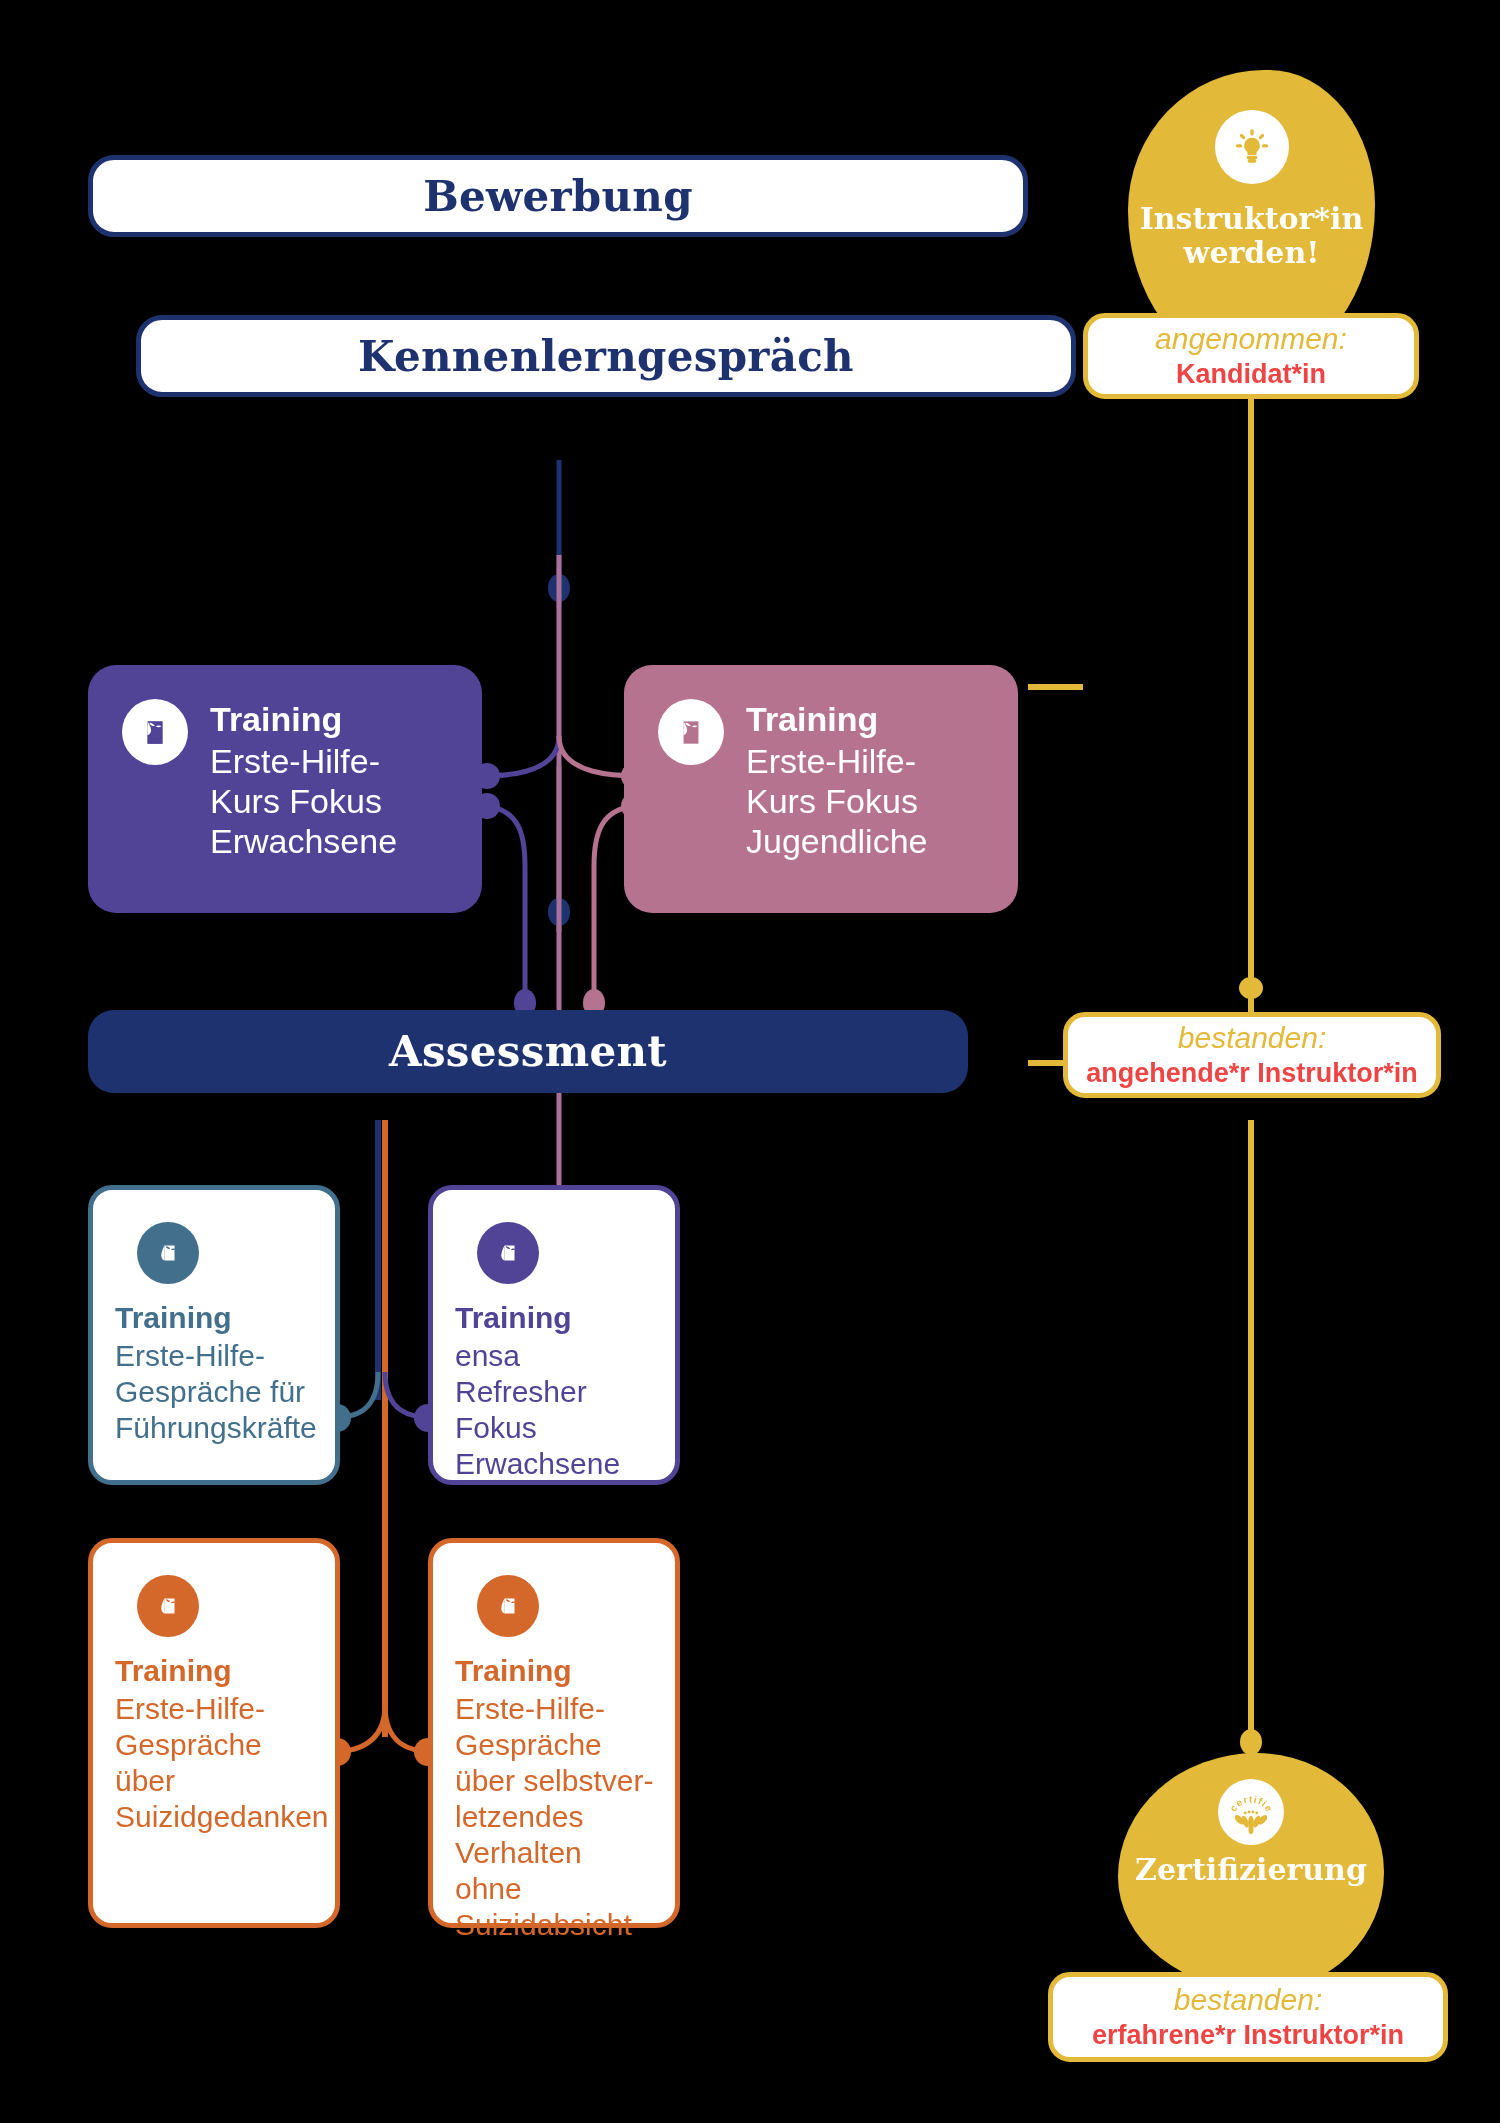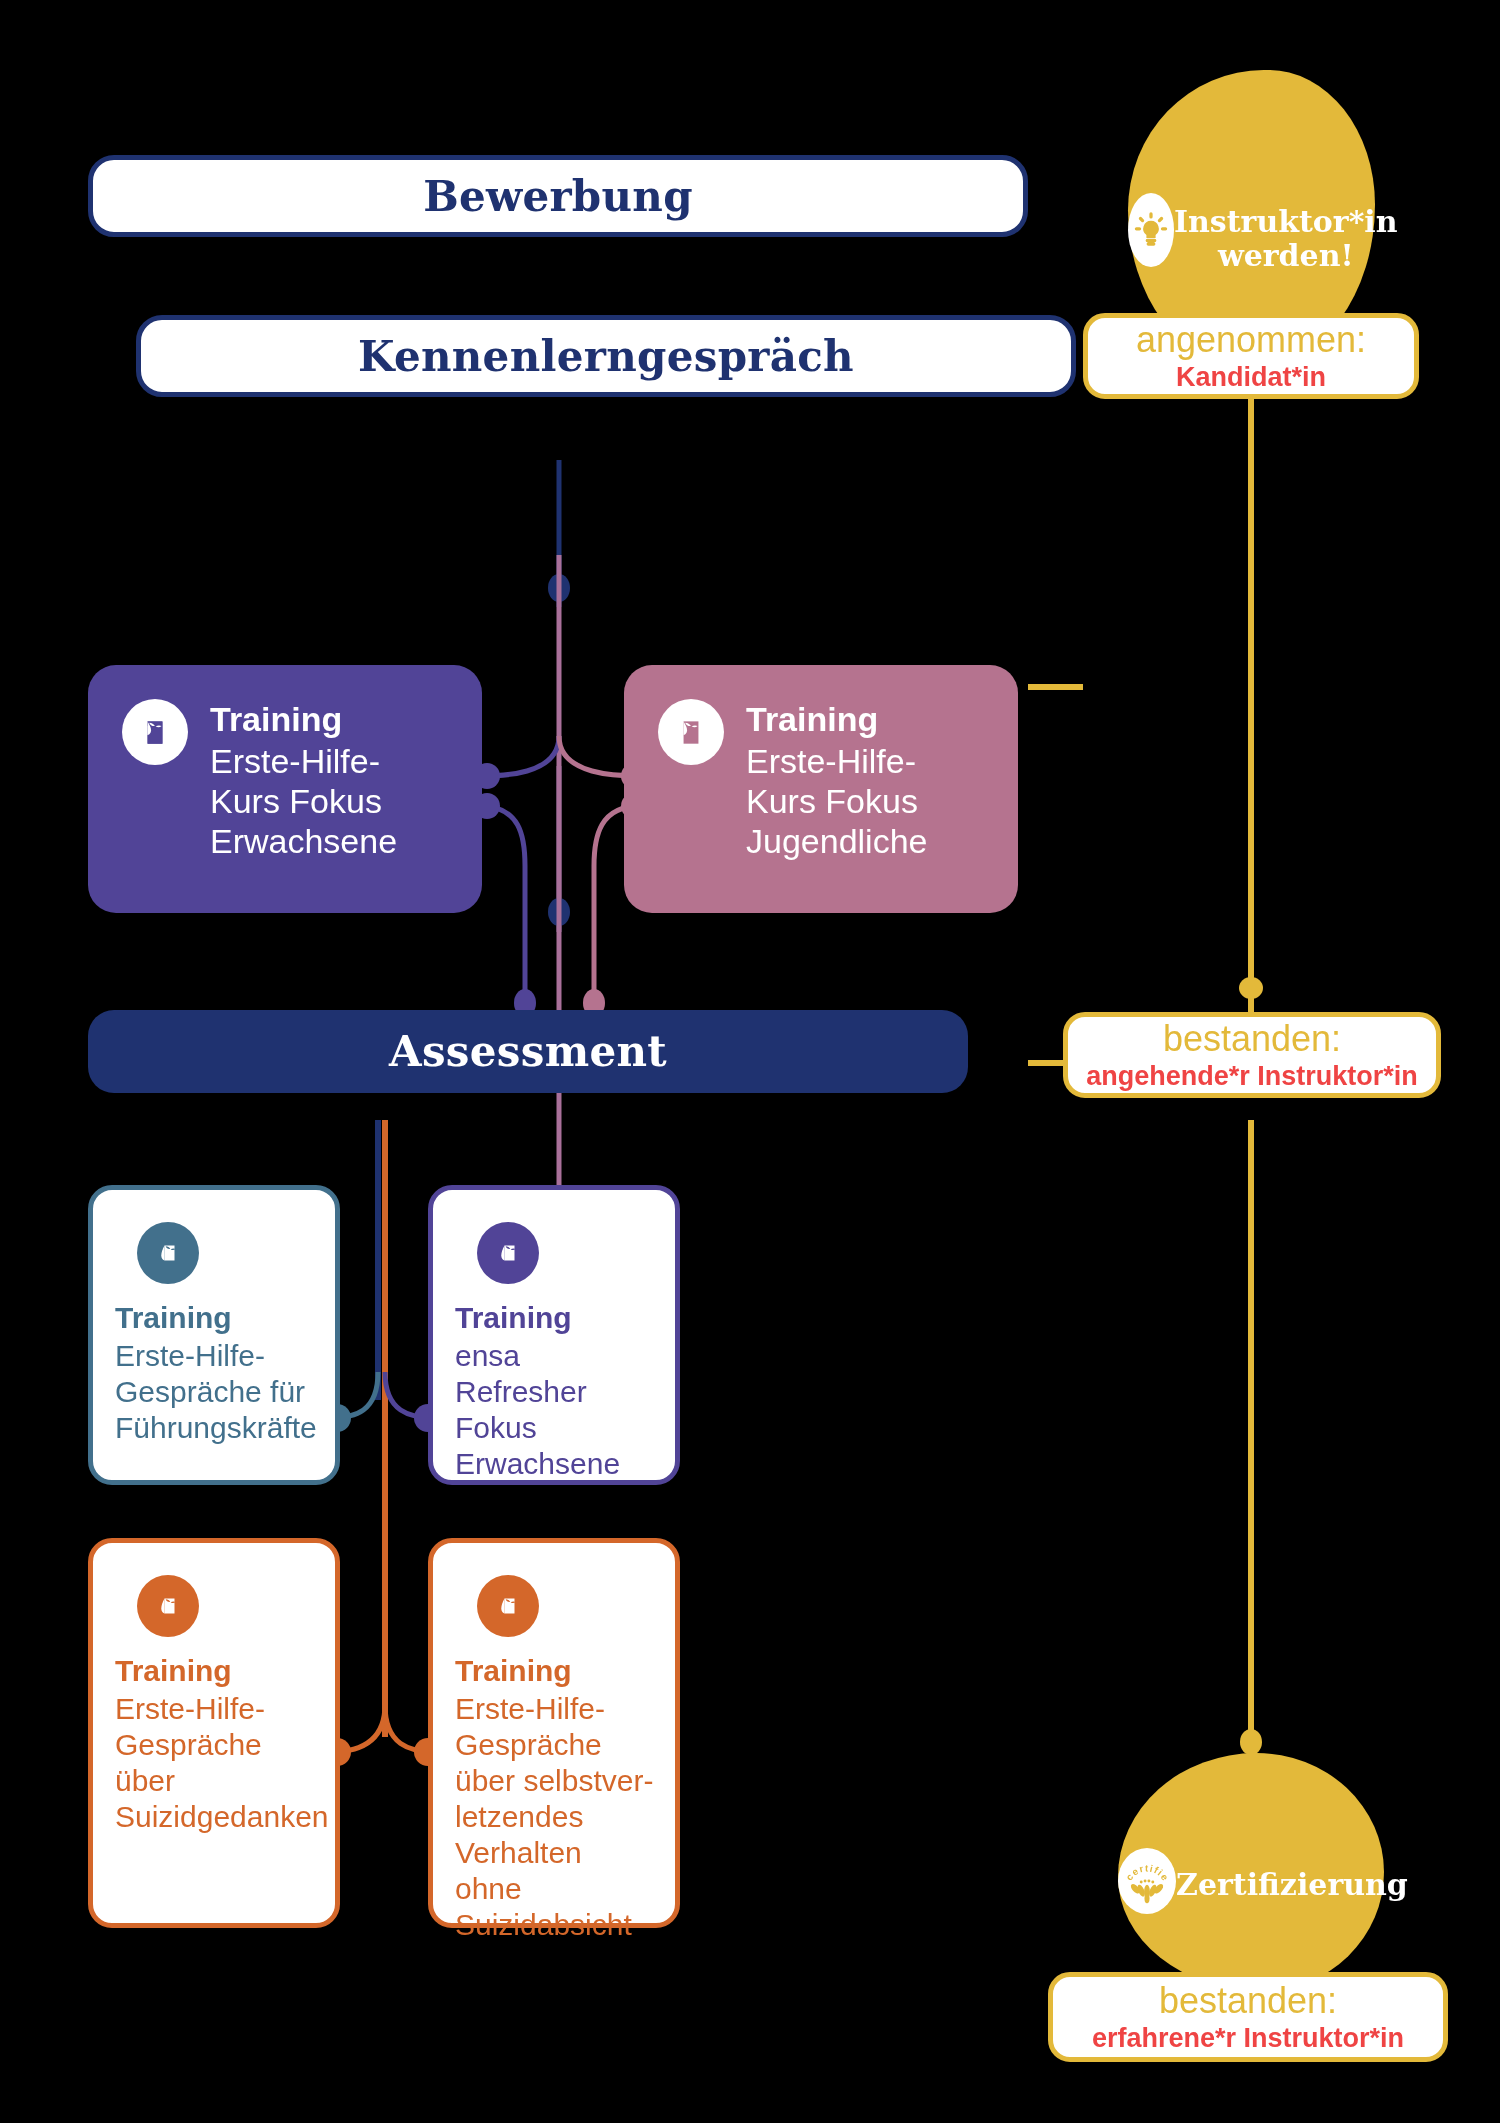--- a/index.html
+++ b/index.html
@@ -43,34 +43,34 @@
   }
   .card-outline .icon-wrap{margin:6px 0 16px 22px;}
   .card-outline .txt{font-size:30px;line-height:1.2;}
   .card-outline .txt .t1{font-weight:bold;display:block;margin-bottom:2px;}
 
   
   .ico{border-radius:50%;display:flex;align-items:center;justify-content:center;}
 
   
   .blob{
-    position:absolute;background:#e3b93a;display:flex;flex-direction:row;
+    position:absolute;background:#e3b93a;display:flex;flex-direction:column;
     align-items:center;justify-content:flex-start;
   }
   .blob .blob-label{
     font-family:"DejaVu Serif",serif;font-weight:bold;color:#ffffff;
     font-size:30px;text-align:center;line-height:1.12;
   }
   .y-badge{
     position:absolute;background:#ffffff;border:5px solid #e3b93a;
     border-radius:22px;box-sizing:border-box;
     display:flex;flex-direction:column;align-items:center;justify-content:center;
     text-align:center;z-index:6;
   }
-  .y-badge .l1{color:#e3b93a;font-size:36px;line-height:1.22;}
+  .y-badge .l1{color:#e3b93a;font-size:30px;line-height:1.22;font-style:italic;}
   .y-badge .l2{color:#ef4444;font-size:27px;font-weight:bold;line-height:1.22;}
 
   svg.wires{position:absolute;left:0;top:0;width:1500px;height:2123px;
             pointer-events:none;}
 </style>
 </head>
 <body>
 
 <div id="stage">
 

